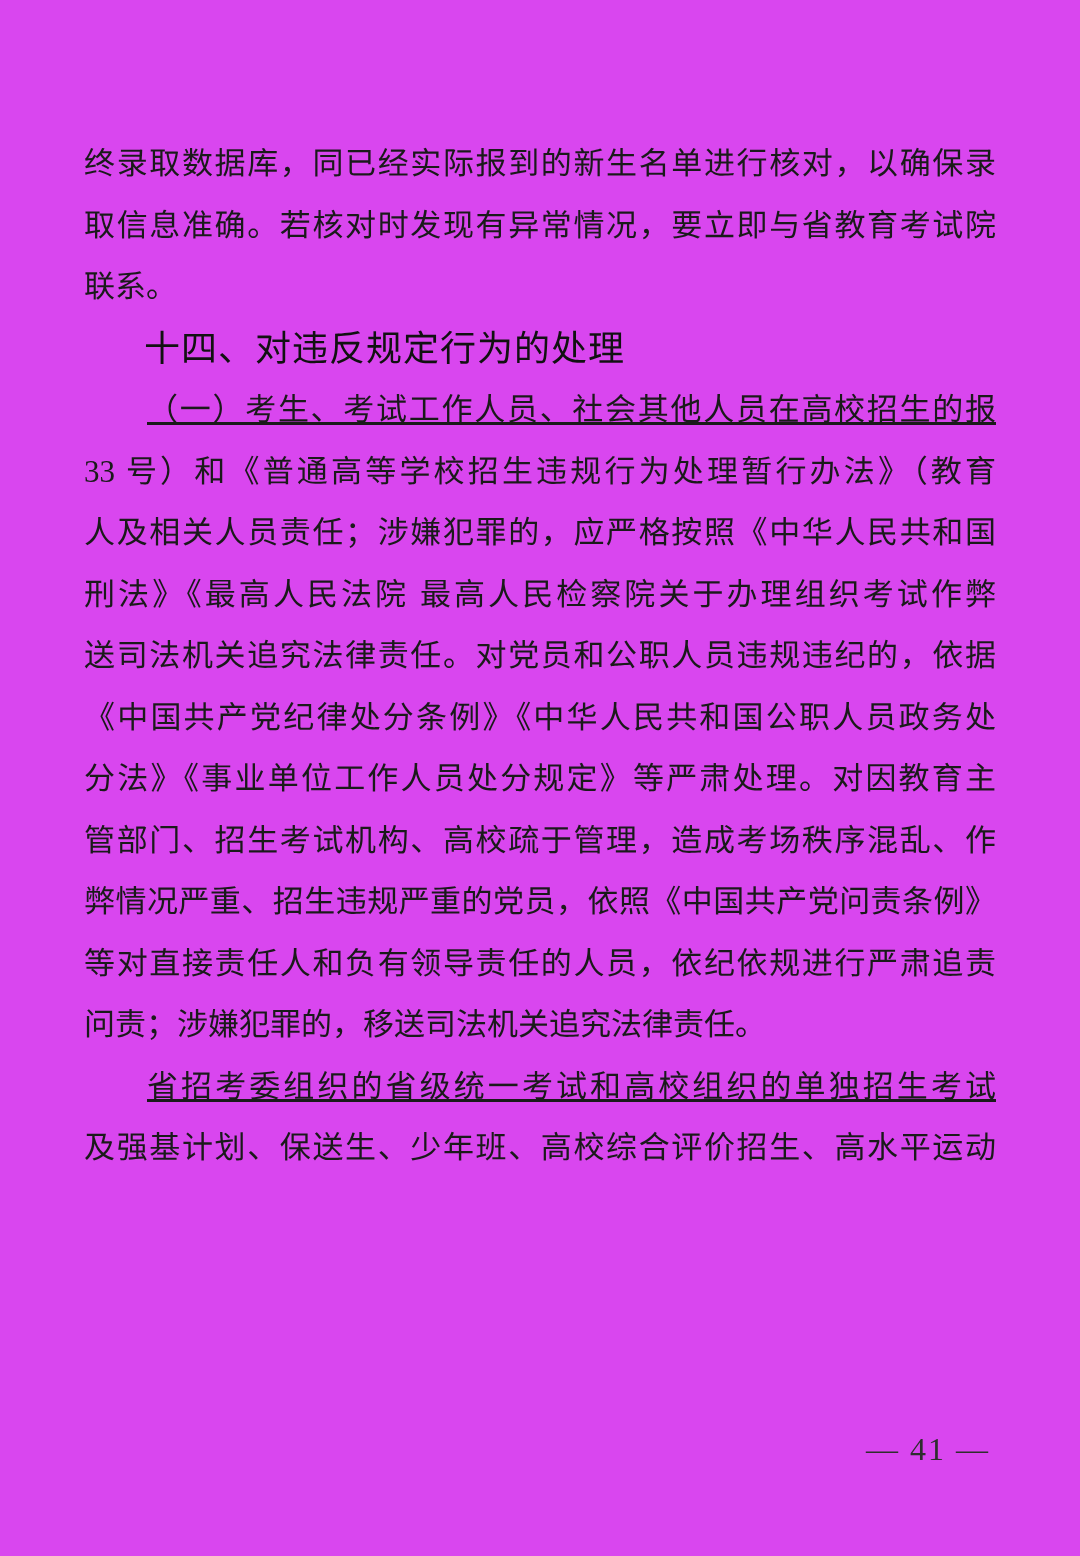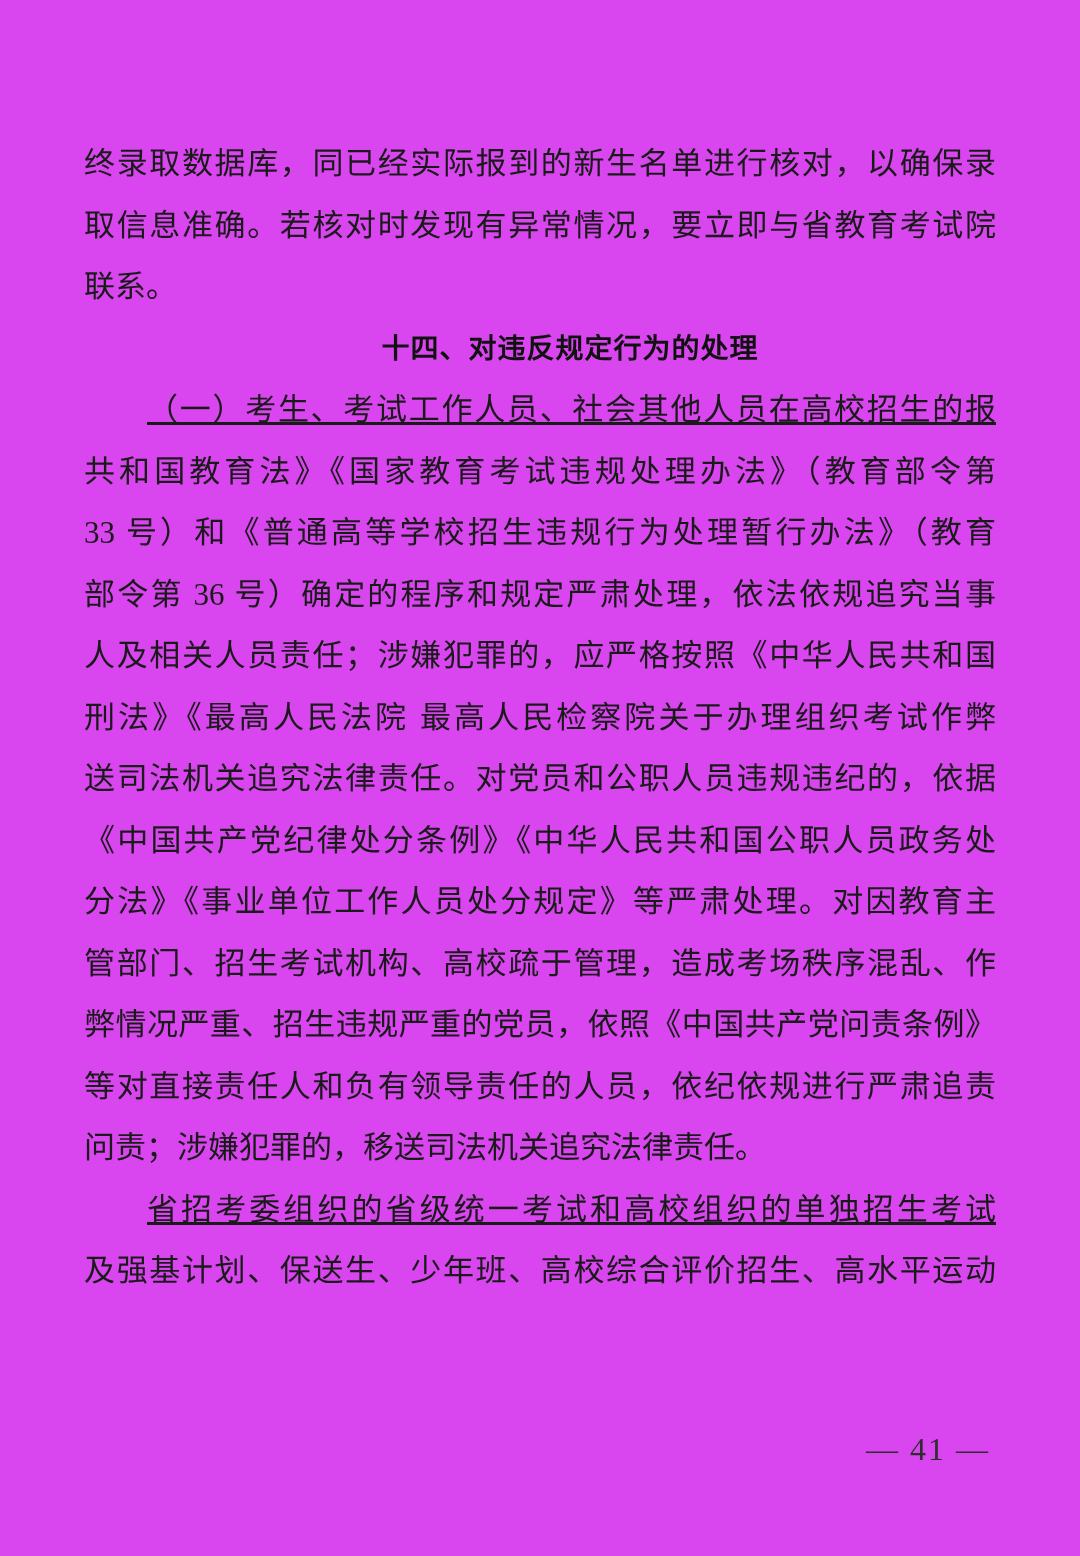--- a/index.html
+++ b/index.html
@@ -32,26 +32,25 @@
   .just {
     text-align: justify;
     text-align-last: justify;
   }
   .indent {
     text-indent: 63px;
     text-decoration: underline;
   }
   .heading {
     font-family: "Liberation Sans", "DejaVu Sans", sans-serif;
-    font-weight: 700;
-    font-size: 28px;
+    font-weight: 400;
+    font-size: 36px;
     letter-spacing: 1px;
     text-indent: 60px;
     color: #111111;
-    text-align: center;
   }
   .footer {
     position: absolute;
     top: 1431px;
     right: 90px;
     font-size: 32px;
     color: #2e2e2e;
     font-family: Liberation Serif, serif;
     letter-spacing: 2px;
   }
@@ -59,23 +58,21 @@
 </head>
 <body>
 
 <div class="page">
   <div class="content">
     <div class="line just">终录取数据库，同已经实际报到的新生名单进行核对，以确保录</div>
     <div class="line just">取信息准确。若核对时发现有异常情况，要立即与省教育考试院</div>
     <div class="line">联系。</div>
     <div class="line heading">十四、对违反规定行为的处理</div>
     <div class="line just indent">（一）考生、考试工作人员、社会其他人员在高校招生的报</div>
-    <div class="line just">共和国教育法》《国家教育考试违规处理办法》（教育部令第</div>
     <div class="line just">33 号）和《普通高等学校招生违规行为处理暂行办法》（教育</div>
-    <div class="line just">部令第 36 号）确定的程序和规定严肃处理，依法依规追究当事</div>
     <div class="line just">人及相关人员责任；涉嫌犯罪的，应严格按照《中华人民共和国</div>
     <div class="line just">刑法》《最高人民法院 最高人民检察院关于办理组织考试作弊</div>
     <div class="line just">送司法机关追究法律责任。对党员和公职人员违规违纪的，依据</div>
     <div class="line just">《中国共产党纪律处分条例》《中华人民共和国公职人员政务处</div>
     <div class="line just">分法》《事业单位工作人员处分规定》等严肃处理。对因教育主</div>
     <div class="line just">管部门、招生考试机构、高校疏于管理，造成考场秩序混乱、作</div>
     <div class="line just">弊情况严重、招生违规严重的党员，依照《中国共产党问责条例》</div>
     <div class="line just">等对直接责任人和负有领导责任的人员，依纪依规进行严肃追责</div>
     <div class="line">问责；涉嫌犯罪的，移送司法机关追究法律责任。</div>
     <div class="line just indent">省招考委组织的省级统一考试和高校组织的单独招生考试</div>

